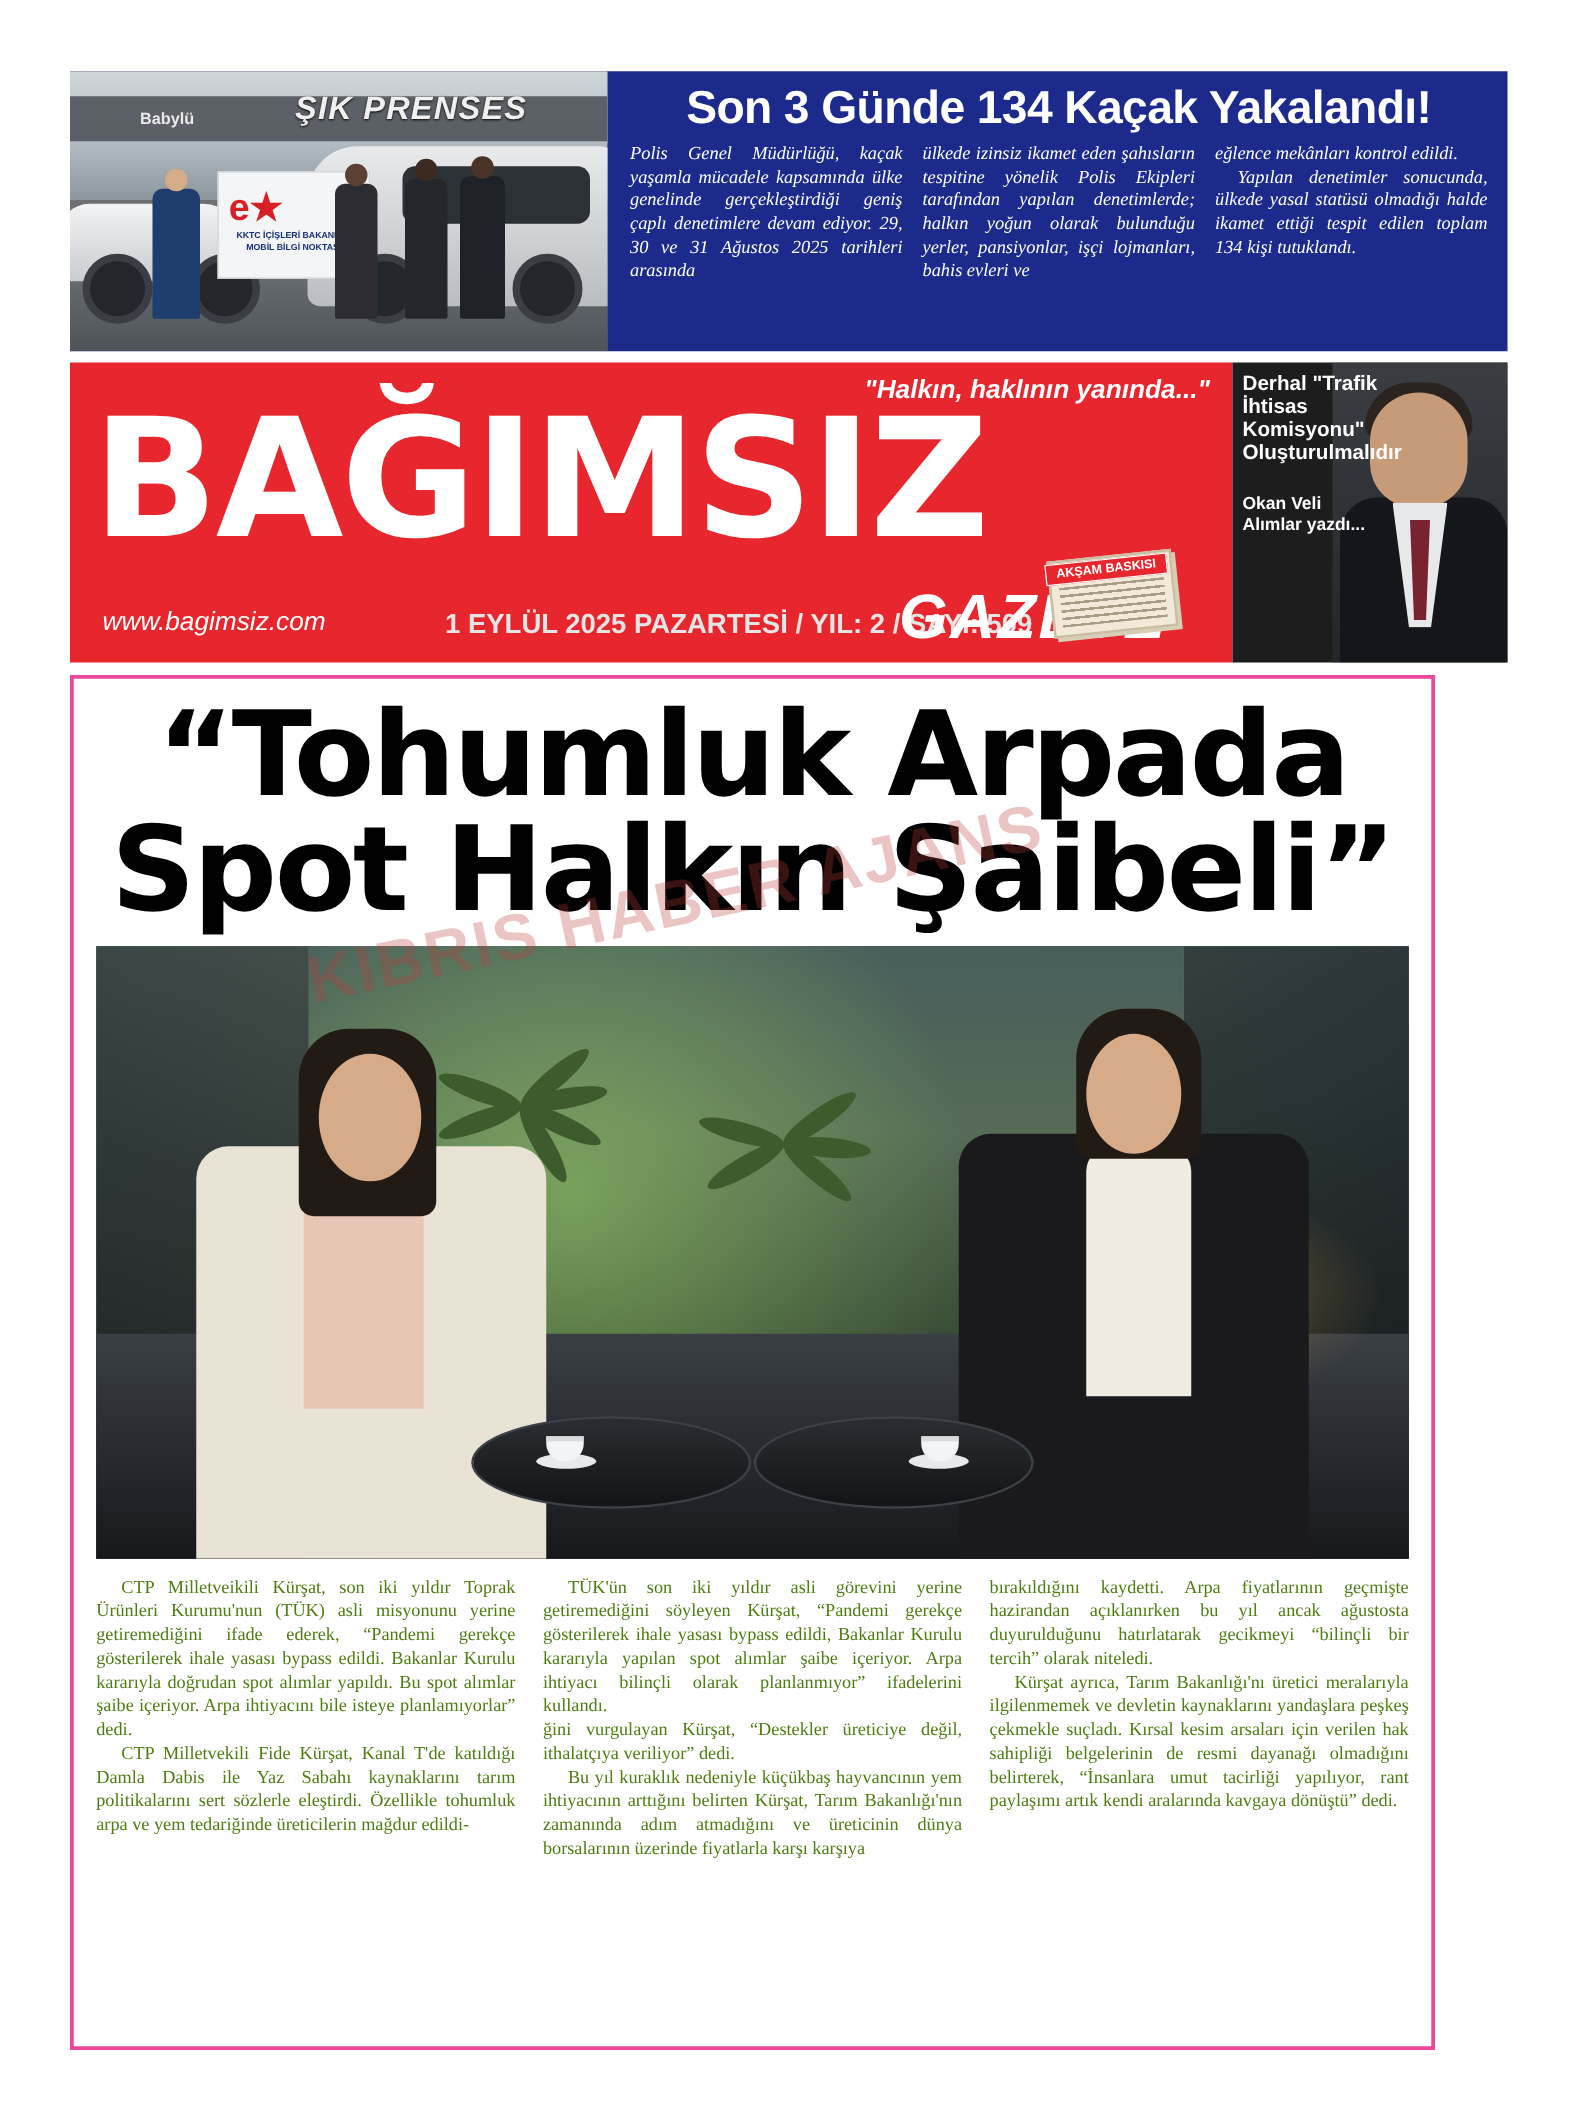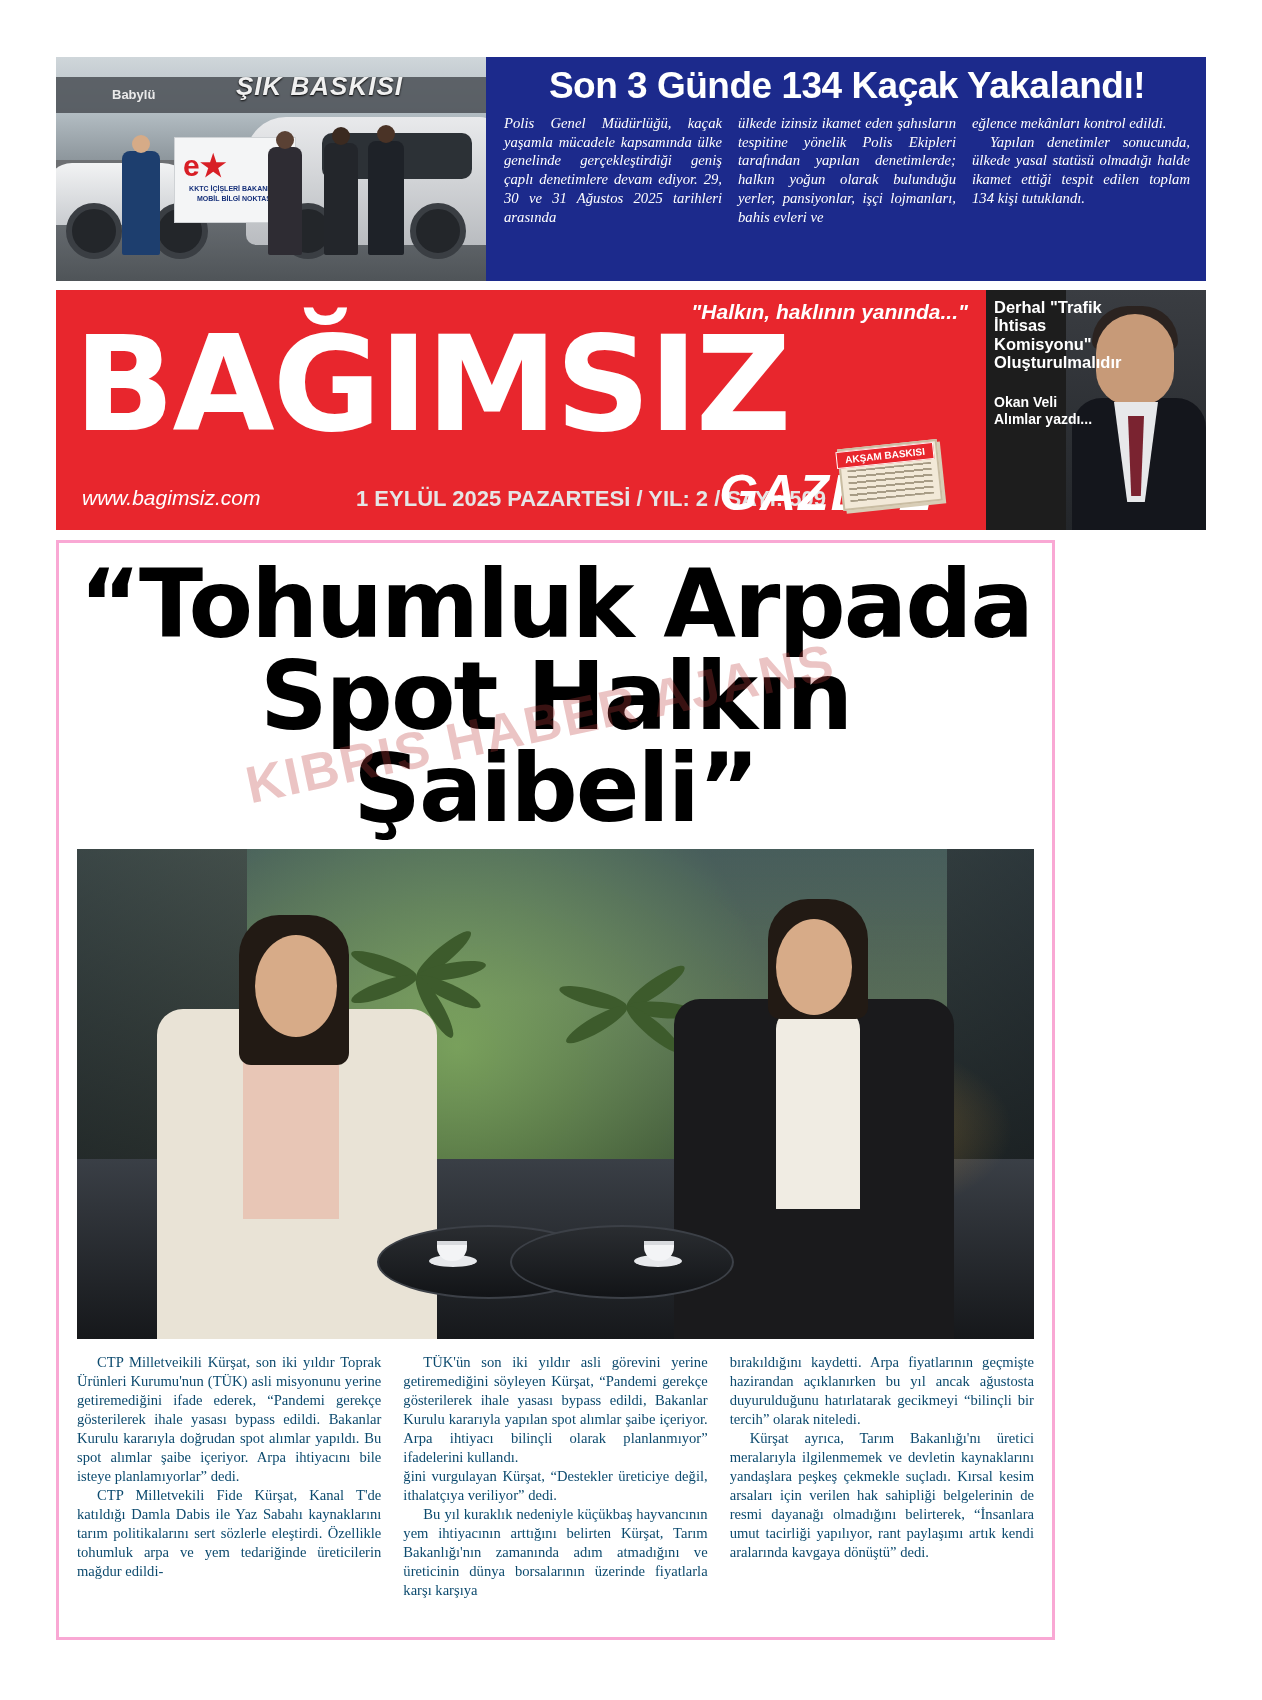--- a/index.html
+++ b/index.html
@@ -286,24 +286,24 @@
     font-size: 14px;
     font-weight: bold;
     line-height: 1.18;
   }
 
   
   .main-box {
     position: absolute;
     left: 56px;
     top: 540px;
-    width: 999px;
+    width: 1092px;
     height: 1100px;
     background: #ffffff;
-    border: 3px solid #f9a8d4;
+    border: 3px solid #ec4899;
     box-sizing: border-box;
   }
   .main-head {
     margin: 16px 18px 0 18px;
     font-size: 94px;
     font-weight: bold;
     line-height: 0.98;
     letter-spacing: -2px;
     color: #000;
     font-family: "DejaVu Sans", sans-serif;
@@ -396,39 +396,39 @@
   .main-cols {
     display: flex;
     gap: 22px;
     margin: 14px 18px 0 18px;
   }
   .main-col {
     flex: 1 1 0;
     font-size: 14.6px;
     line-height: 1.30;
     text-align: justify;
-    color: #0c4a6e;
+    color: #4d7c0f;
     font-family: "Liberation Serif", serif;
   }
   .main-col p { margin: 0; text-indent: 20px; }
   .main-col p:first-child { text-indent: 20px; }
 </style>
 </head>
 <body>
 
 <div class="page">
 
   <div class="top-banner">
 
     <div class="banner-photo">
       <div class="bp-sky"></div>
       <div class="bp-bldg"></div>
       <div class="bp-shopband"></div>
       <div class="bp-sign2">Babylü</div>
-      <div class="bp-sign">ŞIK BASKISI</div>
+      <div class="bp-sign">ŞIK PRENSES</div>
       <div class="bp-ground"></div>
       <div class="bp-car-white"></div>
       <div class="bp-wheel" style="left:10px;"></div>
       <div class="bp-wheel" style="left:96px;"></div>
       <div class="bp-van">
         <div class="bp-van-win"></div>
       </div>
       <div class="bp-wheel" style="right:20px;"></div>
       <div class="bp-wheel" style="right:150px;"></div>
       <div class="bp-tent">

